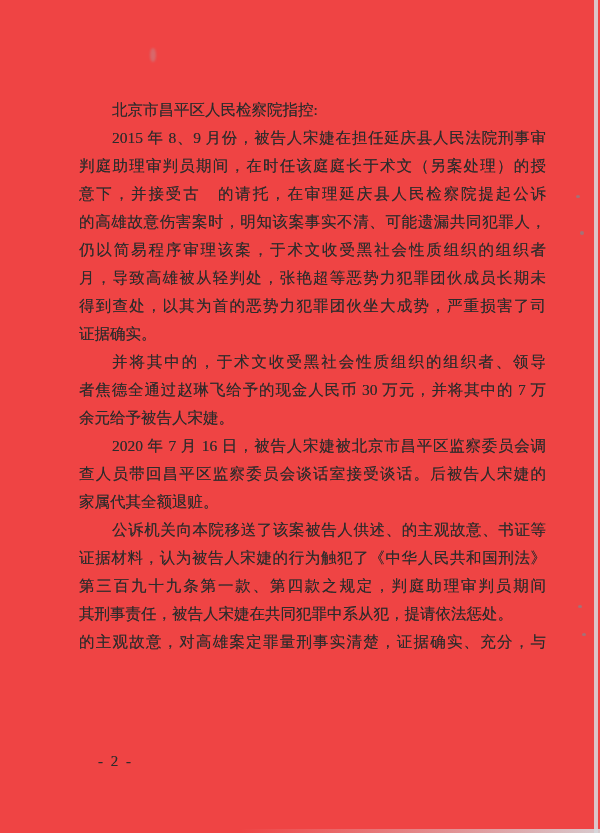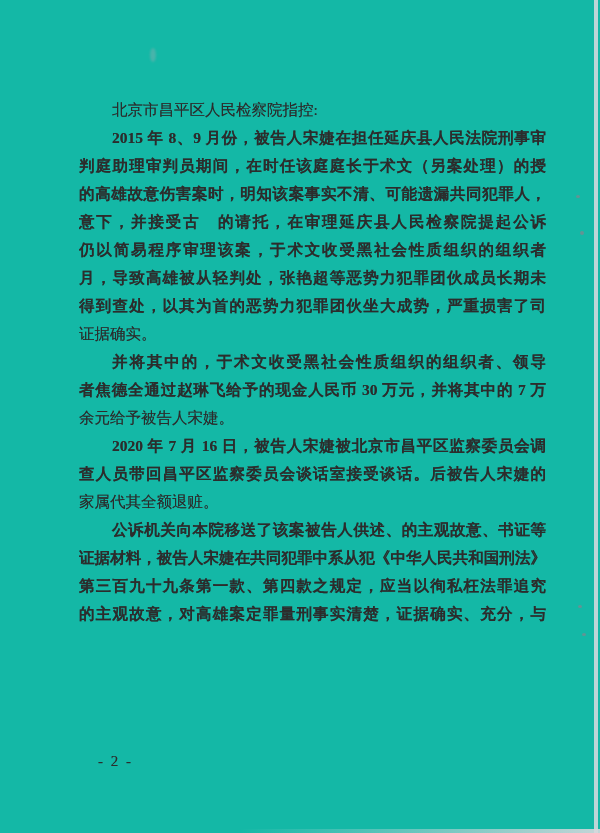--- a/index.html
+++ b/index.html
@@ -10,21 +10,21 @@
     width: 600px;
     height: 833px;
     position: relative;
     overflow: hidden;
     background: #fdfdfc;
     font-family: "Liberation Serif", "DejaVu Serif", serif;
   }
   .page {
     position: absolute;
     inset: 0;
-    background: #14b8a6;
+    background: #ef4444;
   }
   
   .edge-right {
     position: absolute;
     top: 0;
     right: 2px;
     width: 4px;
     height: 100%;
     background: #d9dbdf;
     opacity: 0.85;
@@ -53,21 +53,20 @@
     overflow: hidden;
     text-align: left;
     text-shadow: 0 0 0.4px rgba(40,40,40,0.6);
   }
   .doc-body .line.indent {
     text-indent: 33px;
   }
   .doc-body .line.full {
     text-align: justify;
     text-align-last: justify;
-    font-weight: bold;
   }
   .page-number {
     position: absolute;
     left: 98px;
     top: 750px;
     font-size: 15px;
     line-height: 22px;
     letter-spacing: 2px;
     color: #2c2c2c;
     text-shadow: 0 0 0.4px rgba(40,40,40,0.6);
@@ -87,35 +86,36 @@
 </style>
 </head>
 <body>
 
 <div class="page">
 
   <div class="doc-body">
       <div class="line indent">北京市昌平区人民检察院指控:</div>
       <div class="line indent full">2015 年 8、9 月份，被告人宋婕在担任延庆县人民法院刑事审</div>
       <div class="line full">判庭助理审判员期间，在时任该庭庭长于术文（另案处理）的授</div>
+      <div class="line full">意下，并接受古　的请托，在审理延庆县人民检察院提起公诉</div>
       <div class="line full">的高雄故意伤害案时，明知该案事实不清、可能遗漏共同犯罪人，</div>
-      <div class="line full">意下，并接受古　的请托，在审理延庆县人民检察院提起公诉</div>
       <div class="line full">仍以简易程序审理该案，于术文收受黑社会性质组织的组织者</div>
       <div class="line full">月，导致高雄被从轻判处，张艳超等恶势力犯罪团伙成员长期未</div>
       <div class="line full">得到查处，以其为首的恶势力犯罪团伙坐大成势，严重损害了司</div>
       <div class="line">证据确实。</div>
       <div class="line indent full">并将其中的，于术文收受黑社会性质组织的组织者、领导</div>
       <div class="line full">者焦德全通过赵琳飞给予的现金人民币 30 万元，并将其中的 7 万</div>
       <div class="line">余元给予被告人宋婕。</div>
       <div class="line indent full">2020 年 7 月 16 日，被告人宋婕被北京市昌平区监察委员会调</div>
       <div class="line full">查人员带回昌平区监察委员会谈话室接受谈话。后被告人宋婕的</div>
       <div class="line">家属代其全额退赃。</div>
       <div class="line indent full">公诉机关向本院移送了该案被告人供述、的主观故意、书证等</div>
-      <div class="line full">证据材料，被告人宋婕在共同犯罪中系从犯《中华人民共和国刑法》</div>
-      <div class="line full">第三百九十九条第一款、第四款之规定，应当以徇私枉法罪追究</div>
+      <div class="line full">证据材料，认为被告人宋婕的行为触犯了《中华人民共和国刑法》</div>
+      <div class="line full">第三百九十九条第一款、第四款之规定，判庭助理审判员期间</div>
+      <div class="line">其刑事责任，被告人宋婕在共同犯罪中系从犯，提请依法惩处。</div>
       <div class="line full">的主观故意，对高雄案定罪量刑事实清楚，证据确实、充分，与</div>
     </div>
 
   <div class="page-number">- 2 -</div>
 
   <span class="speck s1"></span>
   <span class="speck s2"></span>
   <span class="speck s3"></span>
   <span class="speck s4"></span>
   <span class="speck s5"></span>

